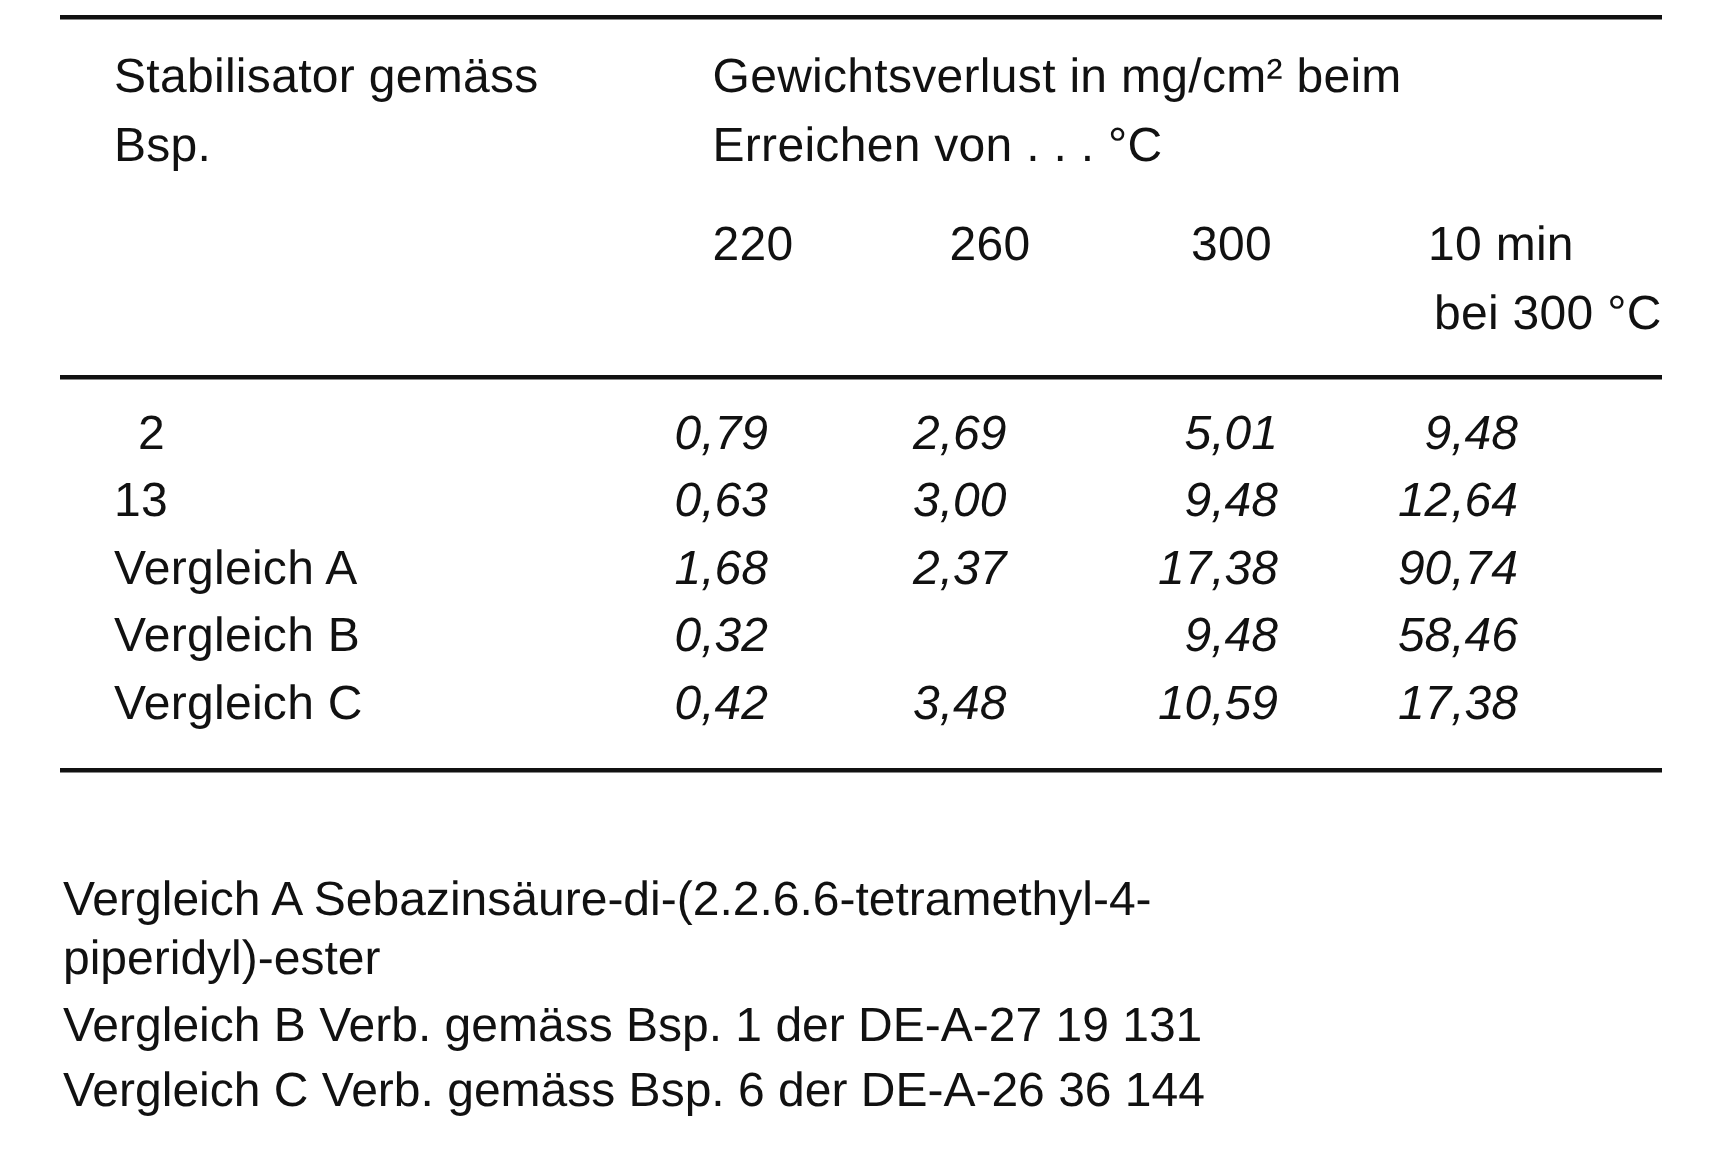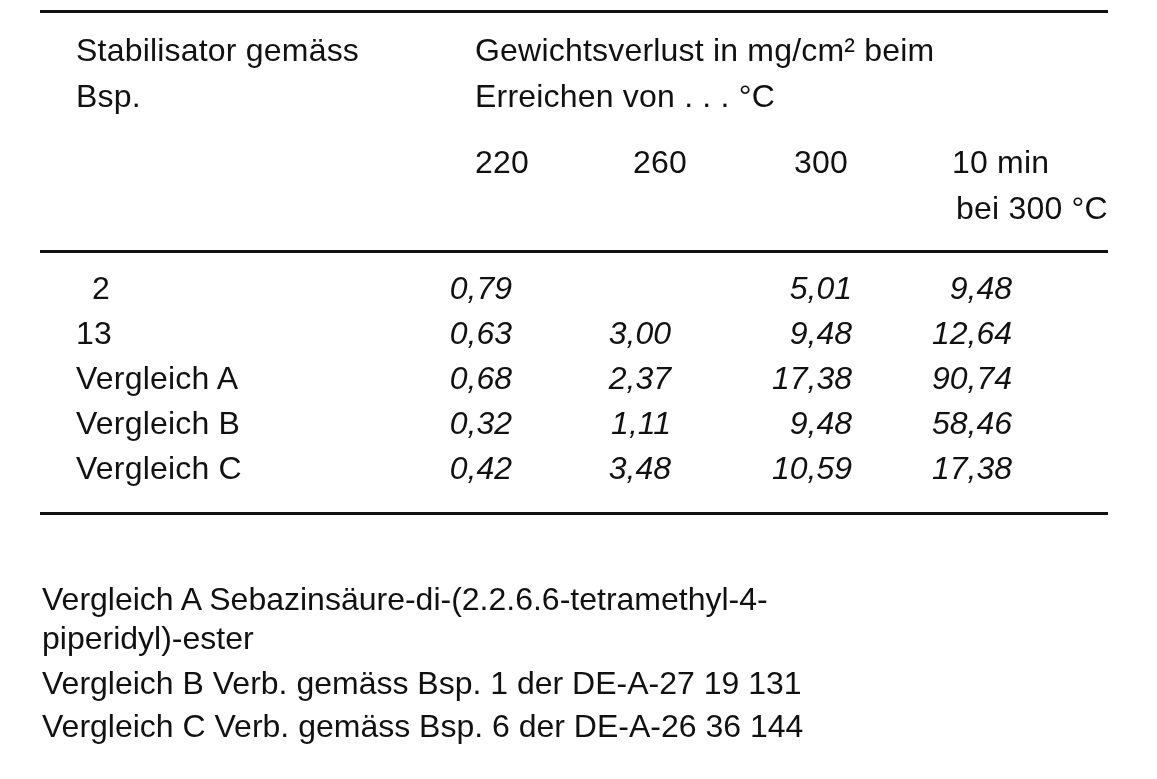--- a/index.html
+++ b/index.html
@@ -26,41 +26,41 @@
   <div class="t" style="left:599px; top:142px;">260</div>
   <div class="t" style="left:760px; top:142px;">300</div>
   <div class="t" style="left:918px; top:142px;">10 min</div>
   <div class="t" style="left:922px; top:188px;">bei 300 °C</div>
 
   <div class="rule" style="top:250px;"></div>
 
   <div class="row" style="top:266px;">
     <div class="t" style="left:58px; top:2px;">2</div>
     <div class="num" style="left:400px; width:112px;">0,79</div>
+    <div class="num" style="left:560px; width:111px;">2,69</div>
     <div class="num" style="left:730px; width:122px;">5,01</div>
     <div class="num" style="left:880px; width:132px;">9,48</div>
   </div>
   <div class="row" style="top:311px;">
     <div class="t" style="left:42px; top:2px;">13</div>
     <div class="num" style="left:400px; width:112px;">0,63</div>
     <div class="num" style="left:560px; width:111px;">3,00</div>
     <div class="num" style="left:730px; width:122px;">9,48</div>
     <div class="num" style="left:880px; width:132px;">12,64</div>
   </div>
   <div class="row" style="top:356px;">
     <div class="t" style="left:42px; top:2px;">Vergleich A</div>
-    <div class="num" style="left:400px; width:112px;">0,68</div>
+    <div class="num" style="left:400px; width:112px;">1,68</div>
     <div class="num" style="left:560px; width:111px;">2,37</div>
     <div class="num" style="left:730px; width:122px;">17,38</div>
     <div class="num" style="left:880px; width:132px;">90,74</div>
   </div>
   <div class="row" style="top:401px;">
     <div class="t" style="left:42px; top:2px;">Vergleich B</div>
     <div class="num" style="left:400px; width:112px;">0,32</div>
-    <div class="num" style="left:560px; width:111px;">1,11</div>
     <div class="num" style="left:730px; width:122px;">9,48</div>
     <div class="num" style="left:880px; width:132px;">58,46</div>
   </div>
   <div class="row" style="top:446px;">
     <div class="t" style="left:42px; top:2px;">Vergleich C</div>
     <div class="num" style="left:400px; width:112px;">0,42</div>
     <div class="num" style="left:560px; width:111px;">3,48</div>
     <div class="num" style="left:730px; width:122px;">10,59</div>
     <div class="num" style="left:880px; width:132px;">17,38</div>
   </div>

